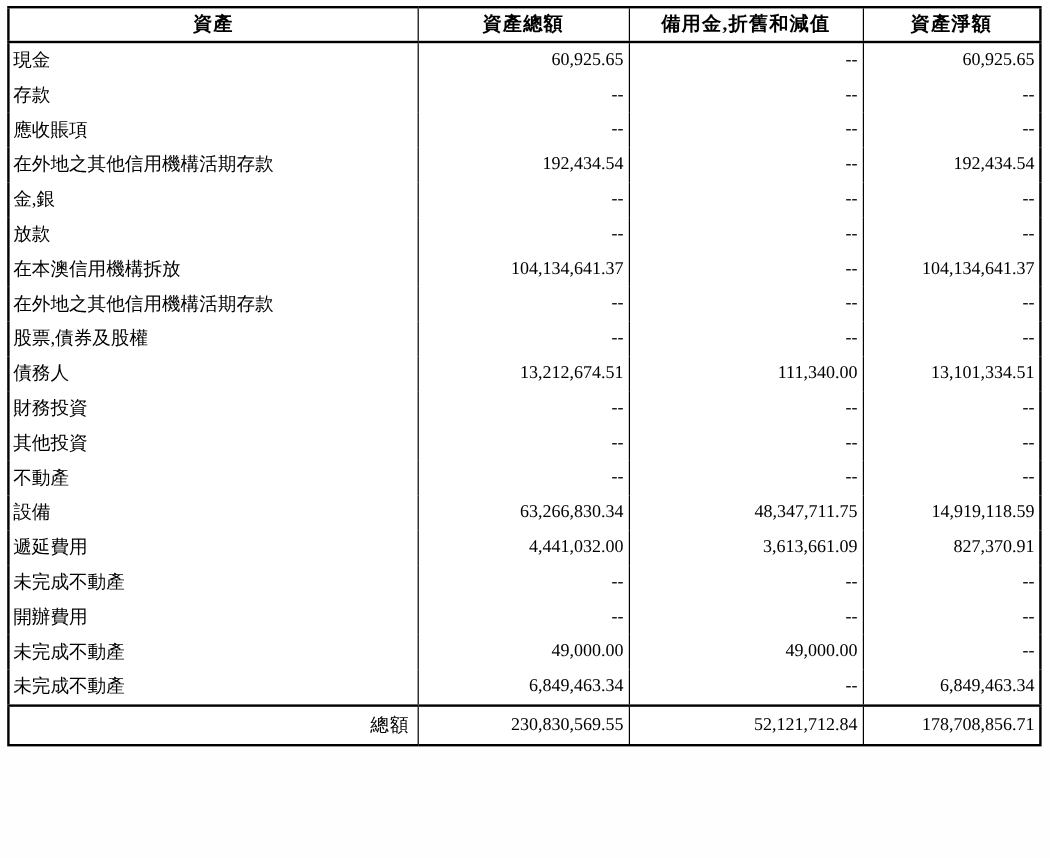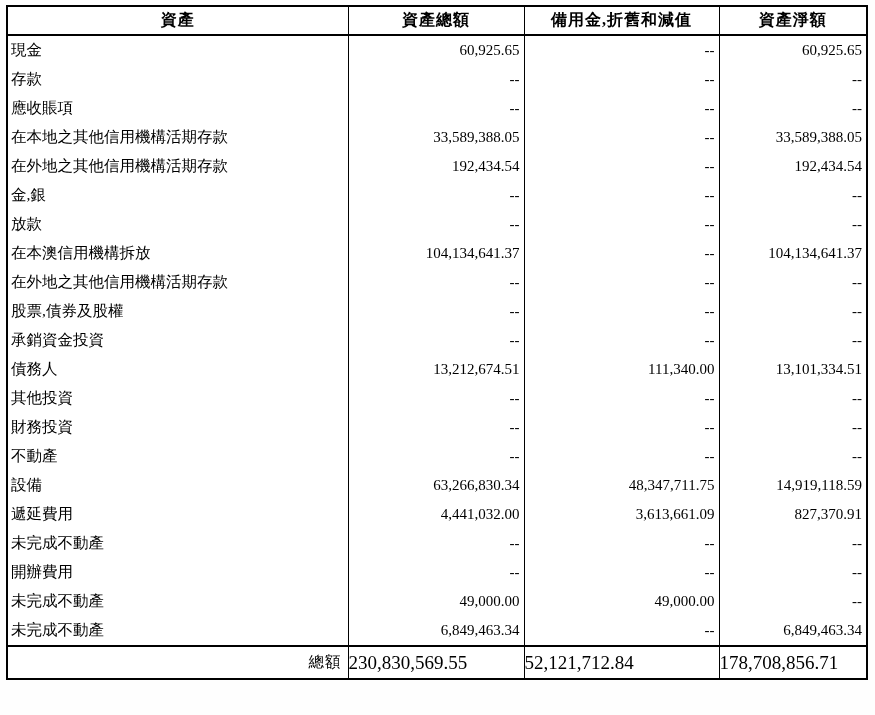--- a/index.html
+++ b/index.html
@@ -76,23 +76,23 @@
     white-space: nowrap;
   }
   tfoot td.total-label {
     text-align: right;
     padding-right: 6px;
     font-size: 15.5px;
     font-weight: normal;
     letter-spacing: 1px;
   }
   tfoot td.num {
-    text-align: left;
+    text-align: right;
     padding-right: 4px;
-    font-size: 19px;
+    font-size: 15px;
   }
 </style>
 </head>
 <body>
 
 <div class="sheet-wrap">
   <table class="assets">
     <colgroup>
       <col class="c-label">
       <col class="c-gross">
@@ -120,26 +120,20 @@
     <td class="num">--</td>
     <td class="num">--</td>
   </tr>
         <tr>
     <td class="label">應收賬項</td>
     <td class="num">--</td>
     <td class="num">--</td>
     <td class="num">--</td>
   </tr>
         <tr>
-    <td class="label">在本地之其他信用機構活期存款</td>
-    <td class="num">33,589,388.05</td>
-    <td class="num">--</td>
-    <td class="num">33,589,388.05</td>
-  </tr>
-        <tr>
     <td class="label">在外地之其他信用機構活期存款</td>
     <td class="num">192,434.54</td>
     <td class="num">--</td>
     <td class="num">192,434.54</td>
   </tr>
         <tr>
     <td class="label">金,銀</td>
     <td class="num">--</td>
     <td class="num">--</td>
     <td class="num">--</td>
@@ -157,44 +151,38 @@
     <td class="num">104,134,641.37</td>
   </tr>
         <tr>
     <td class="label">在外地之其他信用機構活期存款</td>
     <td class="num">--</td>
     <td class="num">--</td>
     <td class="num">--</td>
   </tr>
         <tr>
     <td class="label">股票,債券及股權</td>
-    <td class="num">--</td>
-    <td class="num">--</td>
-    <td class="num">--</td>
-  </tr>
-        <tr>
-    <td class="label">承銷資金投資</td>
     <td class="num">--</td>
     <td class="num">--</td>
     <td class="num">--</td>
   </tr>
         <tr>
     <td class="label">債務人</td>
     <td class="num">13,212,674.51</td>
     <td class="num">111,340.00</td>
     <td class="num">13,101,334.51</td>
   </tr>
         <tr>
+    <td class="label">財務投資</td>
+    <td class="num">--</td>
+    <td class="num">--</td>
+    <td class="num">--</td>
+  </tr>
+        <tr>
     <td class="label">其他投資</td>
-    <td class="num">--</td>
-    <td class="num">--</td>
-    <td class="num">--</td>
-  </tr>
-        <tr>
-    <td class="label">財務投資</td>
     <td class="num">--</td>
     <td class="num">--</td>
     <td class="num">--</td>
   </tr>
         <tr>
     <td class="label">不動產</td>
     <td class="num">--</td>
     <td class="num">--</td>
     <td class="num">--</td>
   </tr>

